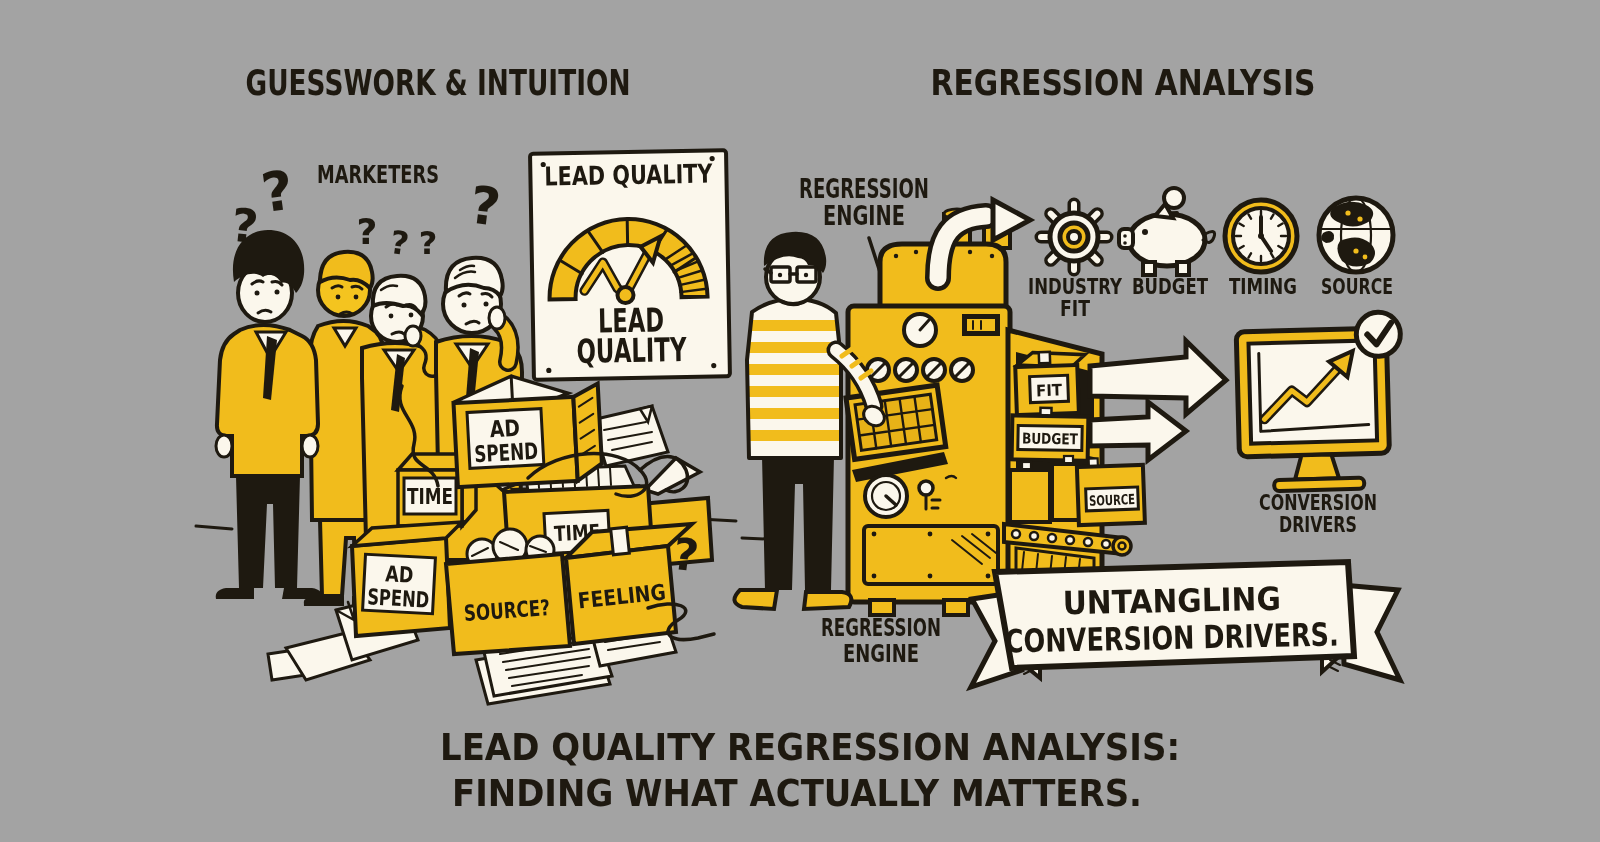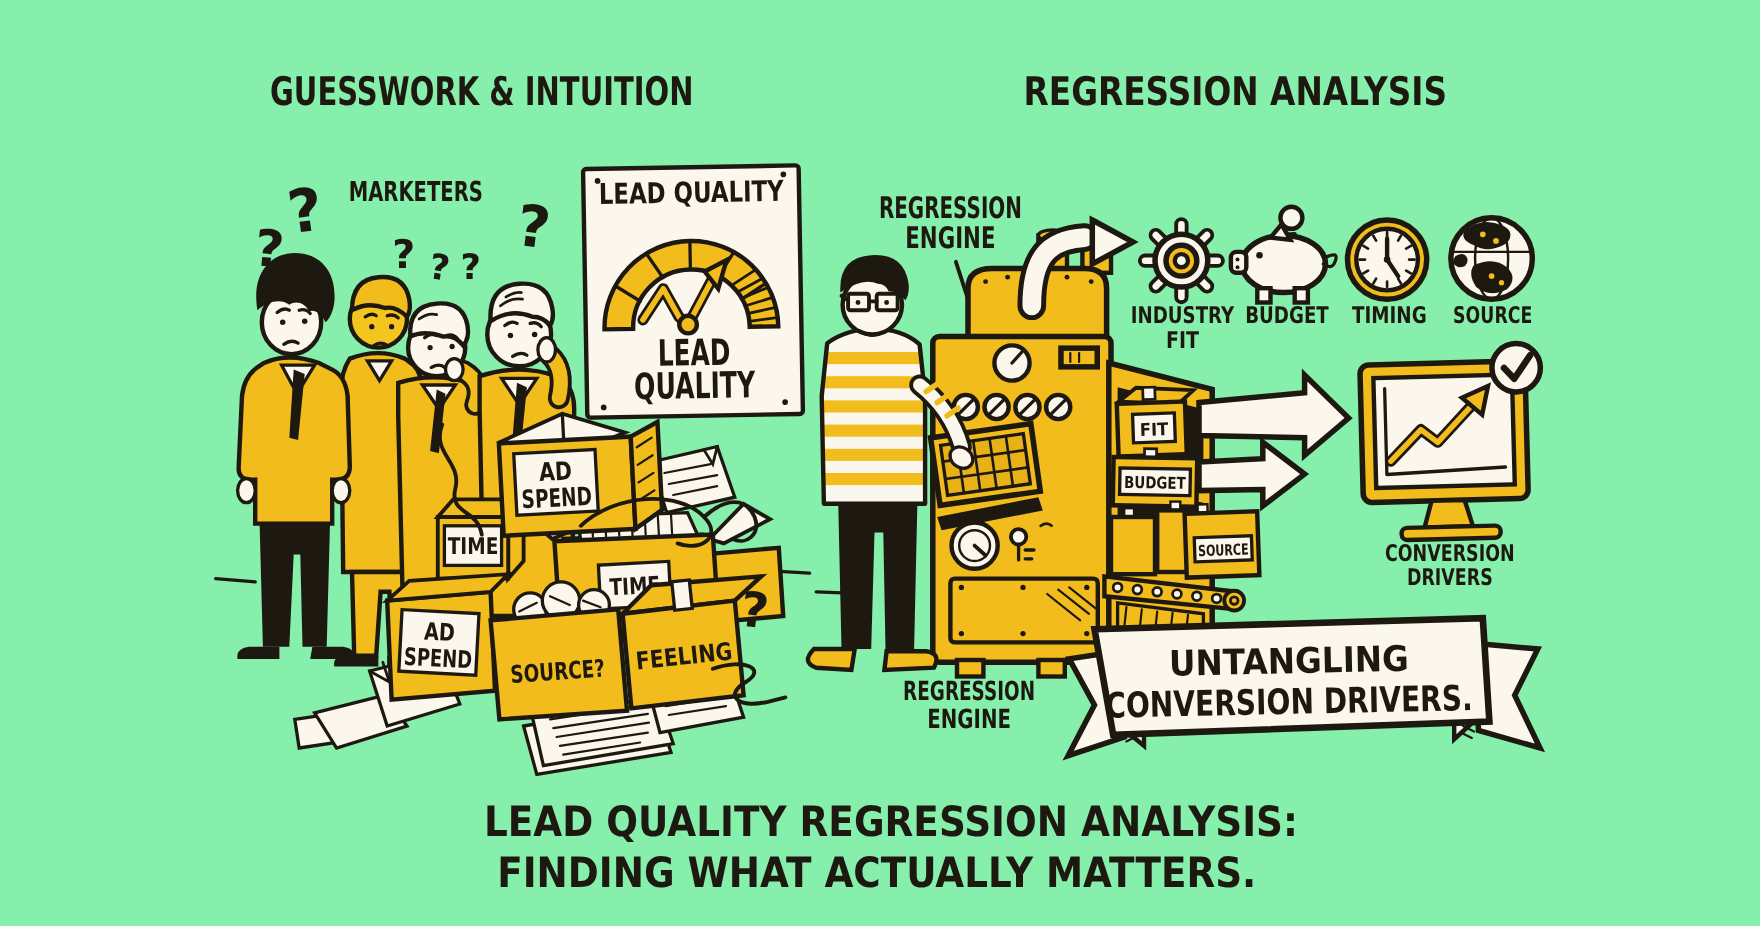--- a/index.html
+++ b/index.html
@@ -1,16 +1,16 @@
 <!DOCTYPE html>
 <html><head>
 <meta charset="utf-8">
 <style>
   html,body{margin:0;padding:0;background:#F4C41F;}
-  .stage{position:relative;width:1600px;height:842px;overflow:hidden;background:#86efac;
+  .stage{position:relative;width:1600px;height:842px;overflow:hidden;background:#a3a3a3;
          font-family:"DejaVu Sans","Liberation Sans",sans-serif;}
   svg{position:absolute;left:0;top:0;}
   text{font-family:"DejaVu Sans","Liberation Sans",sans-serif;font-weight:700;fill:#1E1910;}
   .paper{fill:#FBF7EC;stroke:#1E1910;}
   .yl{fill:#F1BC1C;stroke:#1E1910;}
   .ink{fill:#1E1910;}
   .ln{fill:none;stroke:#1E1910;stroke-linecap:round;stroke-linejoin:round;}
   .wln{fill:none;stroke:#FBF7EC;stroke-linecap:round;stroke-linejoin:round;}
   .yln{fill:none;stroke:#F1BC1C;stroke-linecap:round;stroke-linejoin:round;}
 </style>

